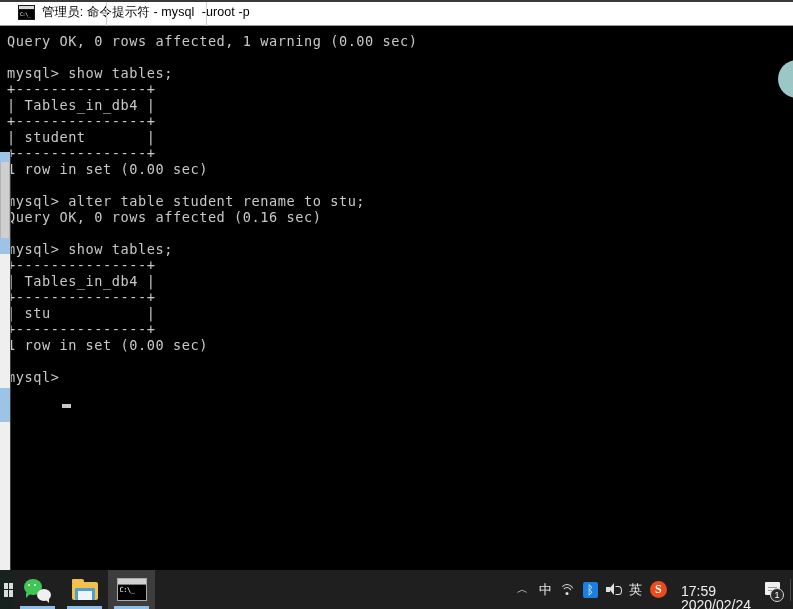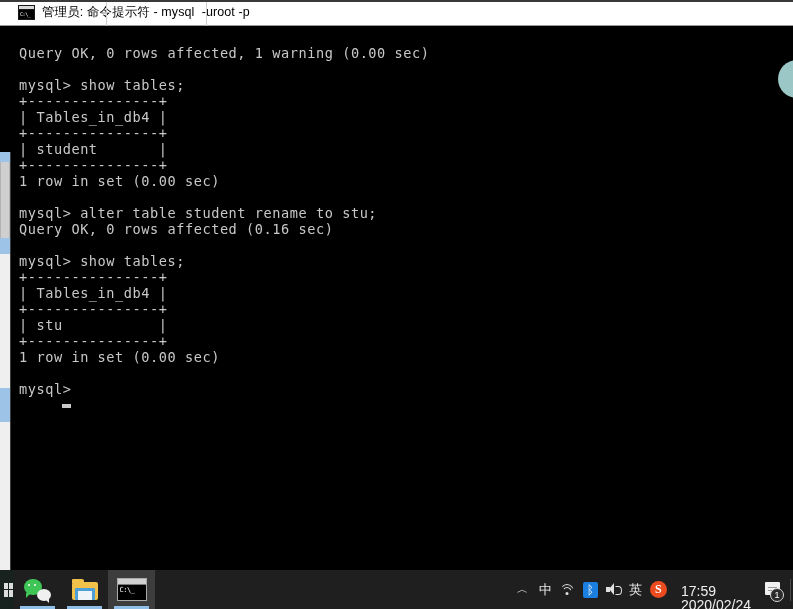--- a/index.html
+++ b/index.html
@@ -104,21 +104,21 @@
     top: 26px;
     width: 793px;
     height: 544px;
     background: #000000;
     overflow: hidden;
   }
   #console-text {
     position: absolute;
     left: 3px;
     top: 3px;
-    margin: 16px;
+    margin: 4px;
     color: #c8c8c8;
     font-family: "DejaVu Sans Mono", monospace;
     font-size: 13.6px;
     line-height: 16px;
     white-space: pre;
     letter-spacing: 0.55px;
   }
   #console-cursor {
     position: absolute;
     left: 62px;

